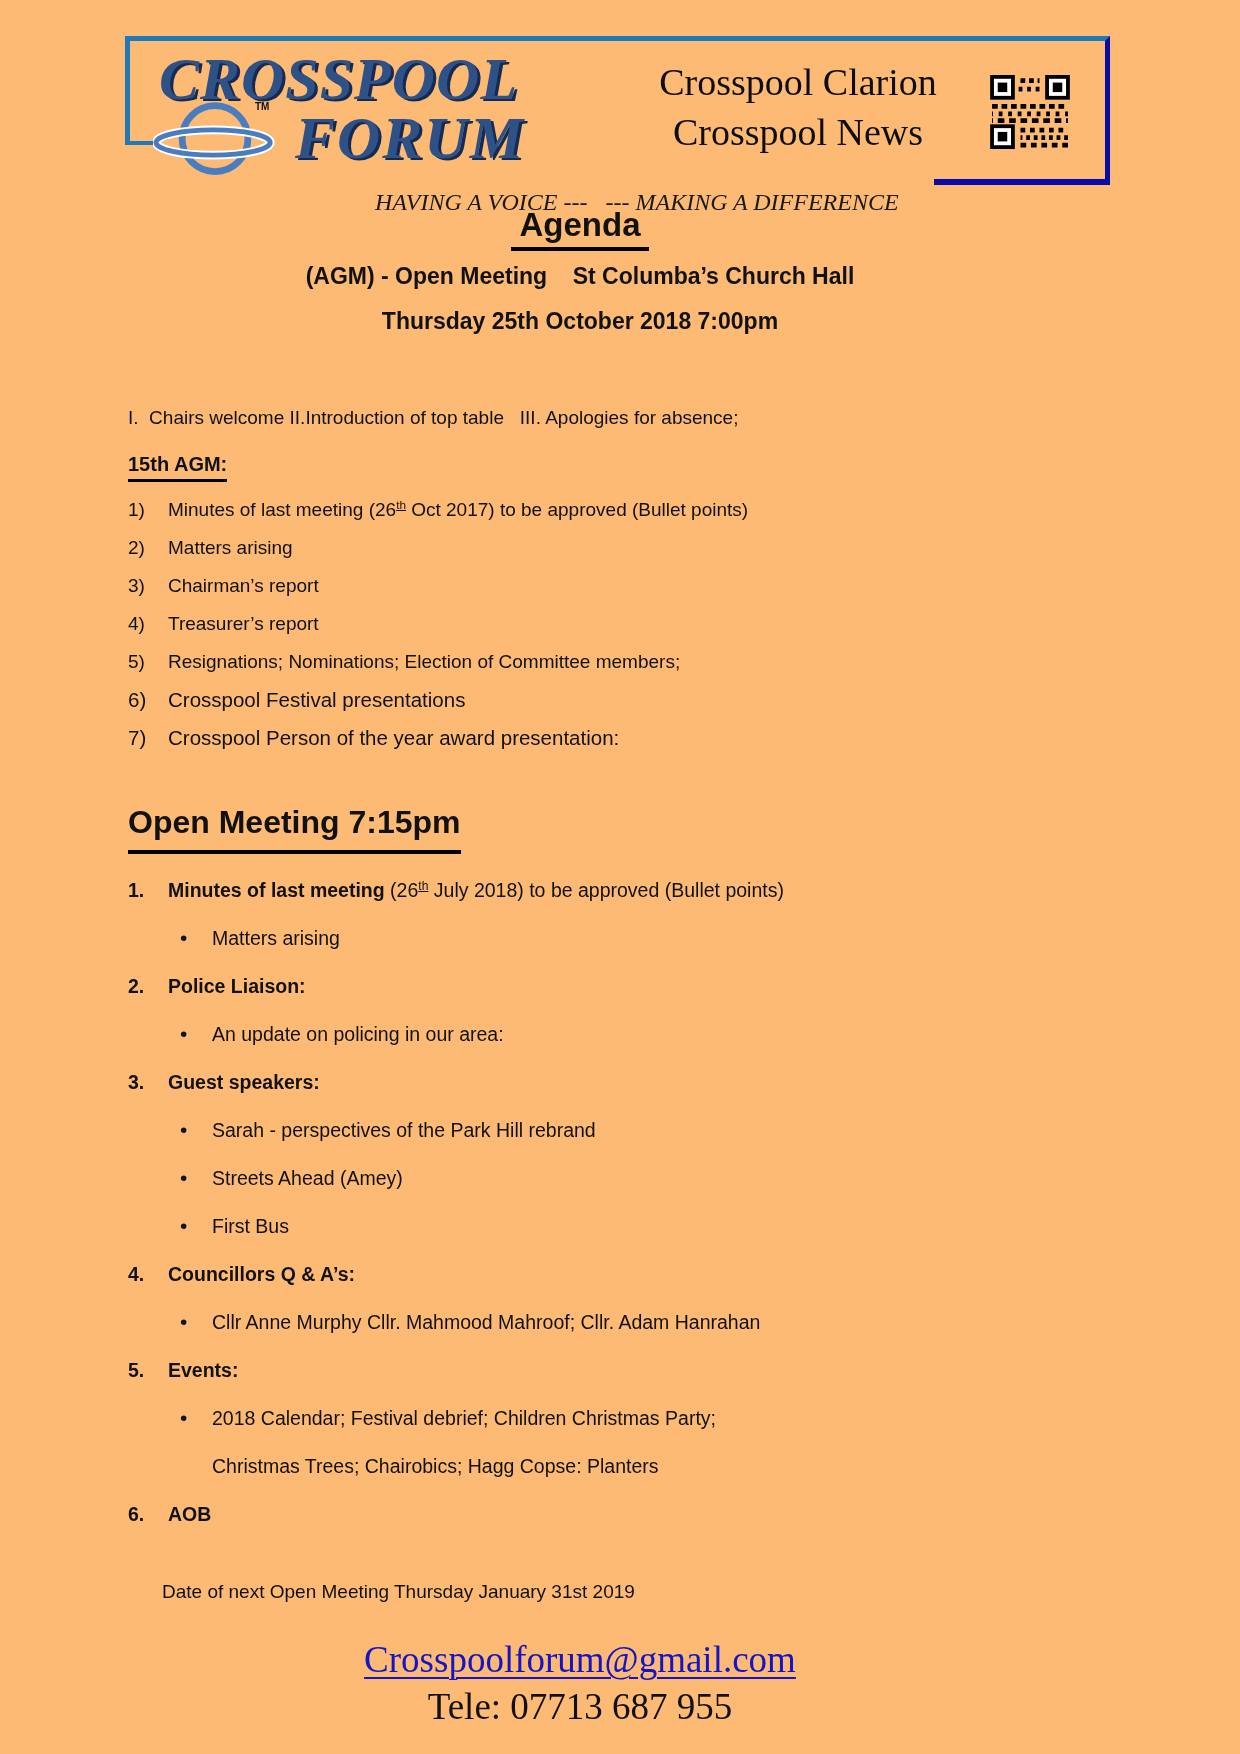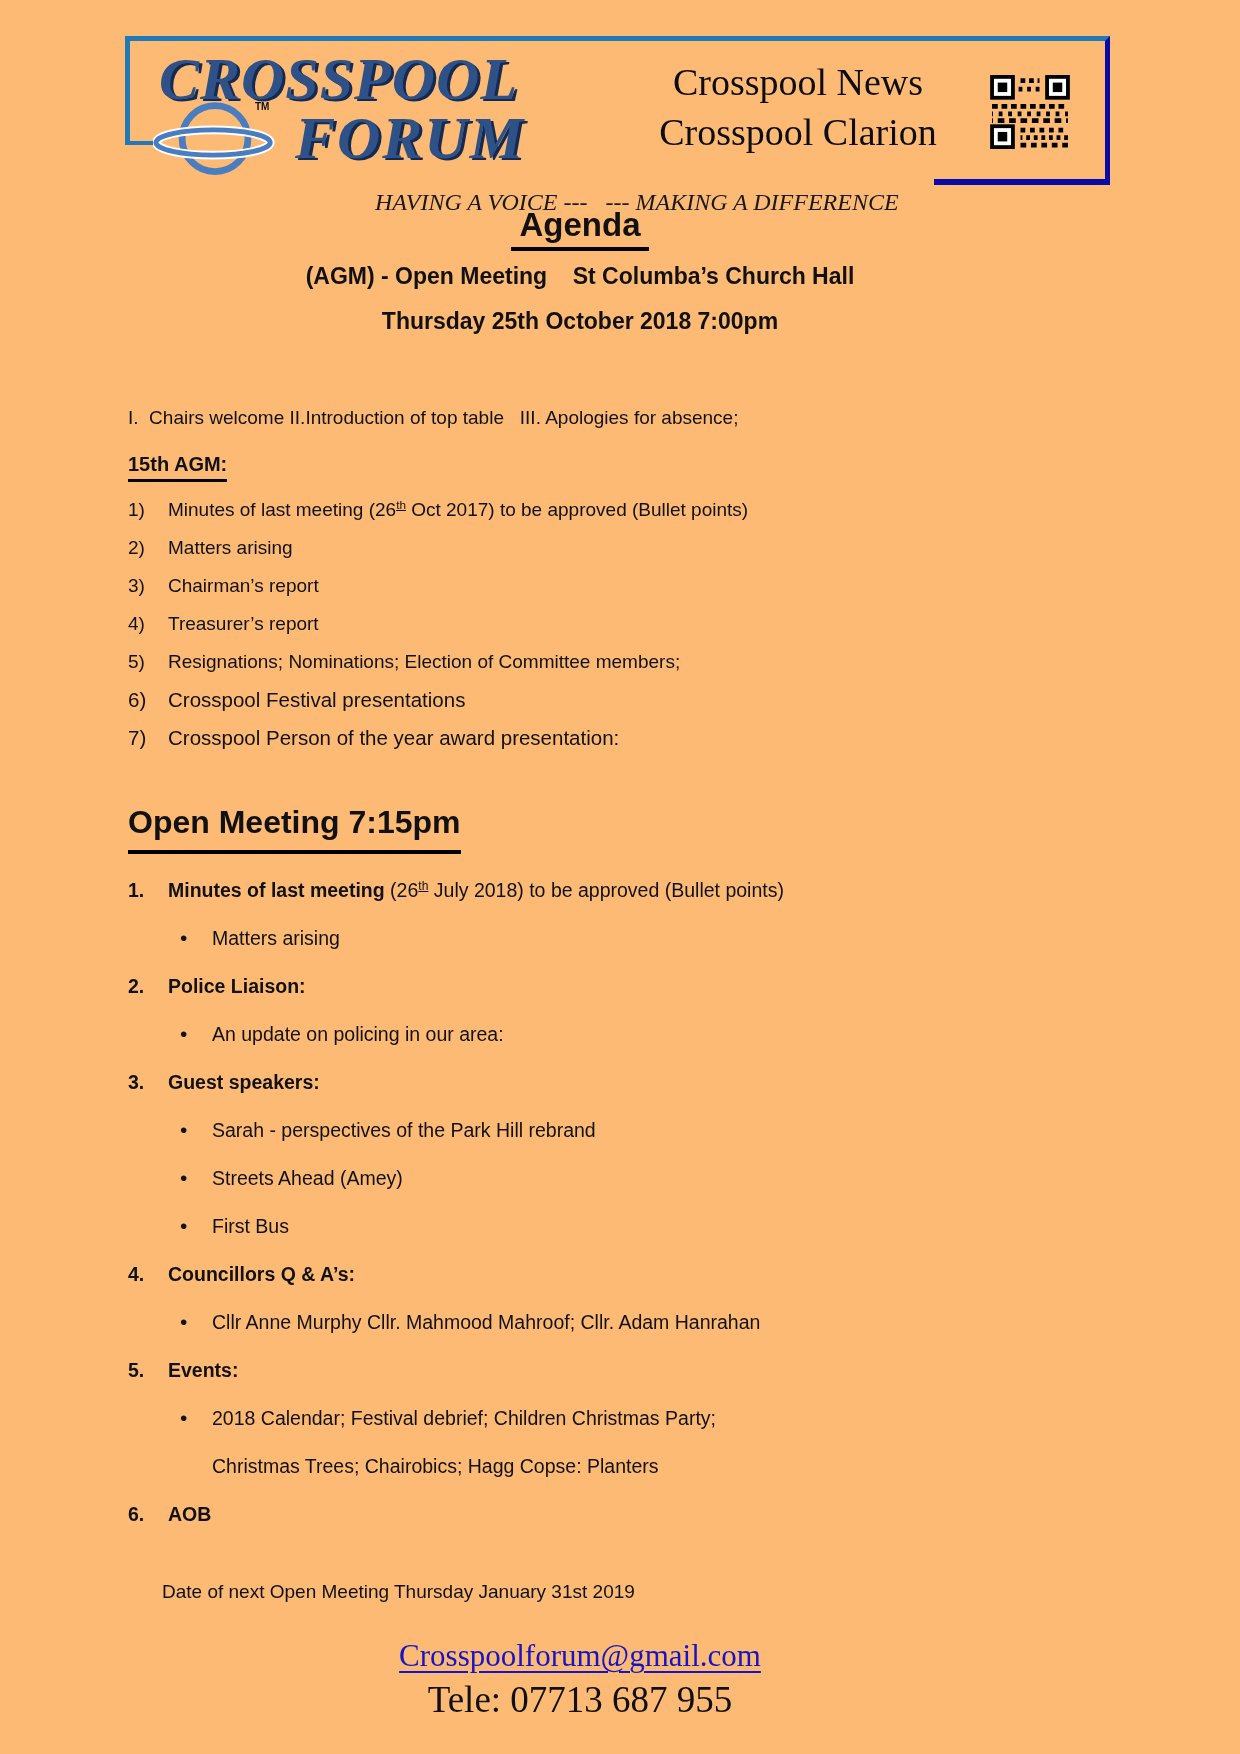--- a/index.html
+++ b/index.html
@@ -48,21 +48,21 @@
   .open-heading .u{display:inline-block;border-bottom:4px solid #000;padding-bottom:9px;}
   .orow{margin-top:24px;font-size:19.5px;line-height:24px;display:flex;}
   .orow .num{width:40px;flex:none;font-weight:700;}
   .orow b{font-weight:700;}
   .brow{margin-top:24px;margin-left:52px;font-size:19.5px;line-height:24px;display:flex;}
   .brow .dot{width:32px;flex:none;font-size:21px;}
   .crow{margin-top:24px;margin-left:84px;font-size:19.5px;line-height:24px;}
   .nrow{margin-top:54px;margin-left:34px;font-size:19px;line-height:24px;}
 
   .footer{margin-top:34px;font-family:"Liberation Serif",serif;}
-  .email{display:inline-block;font-size:31px;color:#1414C8;
+  .email{display:inline-block;font-size:37px;color:#1414C8;
          text-underline-offset:5px;text-decoration-thickness:2px;}
   .phone{margin-top:4px;font-size:37px;color:#101010;}
 </style>
 </head>
 <body>
 
 <div class="page">
 
   <div class="header-box">
     <span class="hb-left"></span>
@@ -77,22 +77,22 @@
             <circle cx="64" cy="44" r="34" fill="none" stroke="#4A7CC0" stroke-width="7"></circle>
             <ellipse cx="62" cy="48" rx="59" ry="13" fill="none" stroke="#ffffff" stroke-width="9"></ellipse>
             <ellipse cx="62" cy="48" rx="59" ry="13" fill="none" stroke="#4A7CC0" stroke-width="5"></ellipse>
           </svg>
           <span class="tm">TM</span>
           <span>FORUM</span>
         </div>
       </div>
 
       <div class="pub-names">
+        <div>Crosspool Clarion</div>
         <div>Crosspool News</div>
-        <div>Crosspool Clarion</div>
       </div>
 
       <svg class="qr" viewBox="0 0 84 78">
         <g fill="#000">
           <rect x="0" y="0" width="26" height="26"></rect>
             <rect x="58" y="0" width="26" height="26"></rect>
             <rect x="0" y="52" width="26" height="26"></rect>
         </g>
         <g fill="#fff">
           <rect x="4" y="4" width="18" height="18"></rect>

